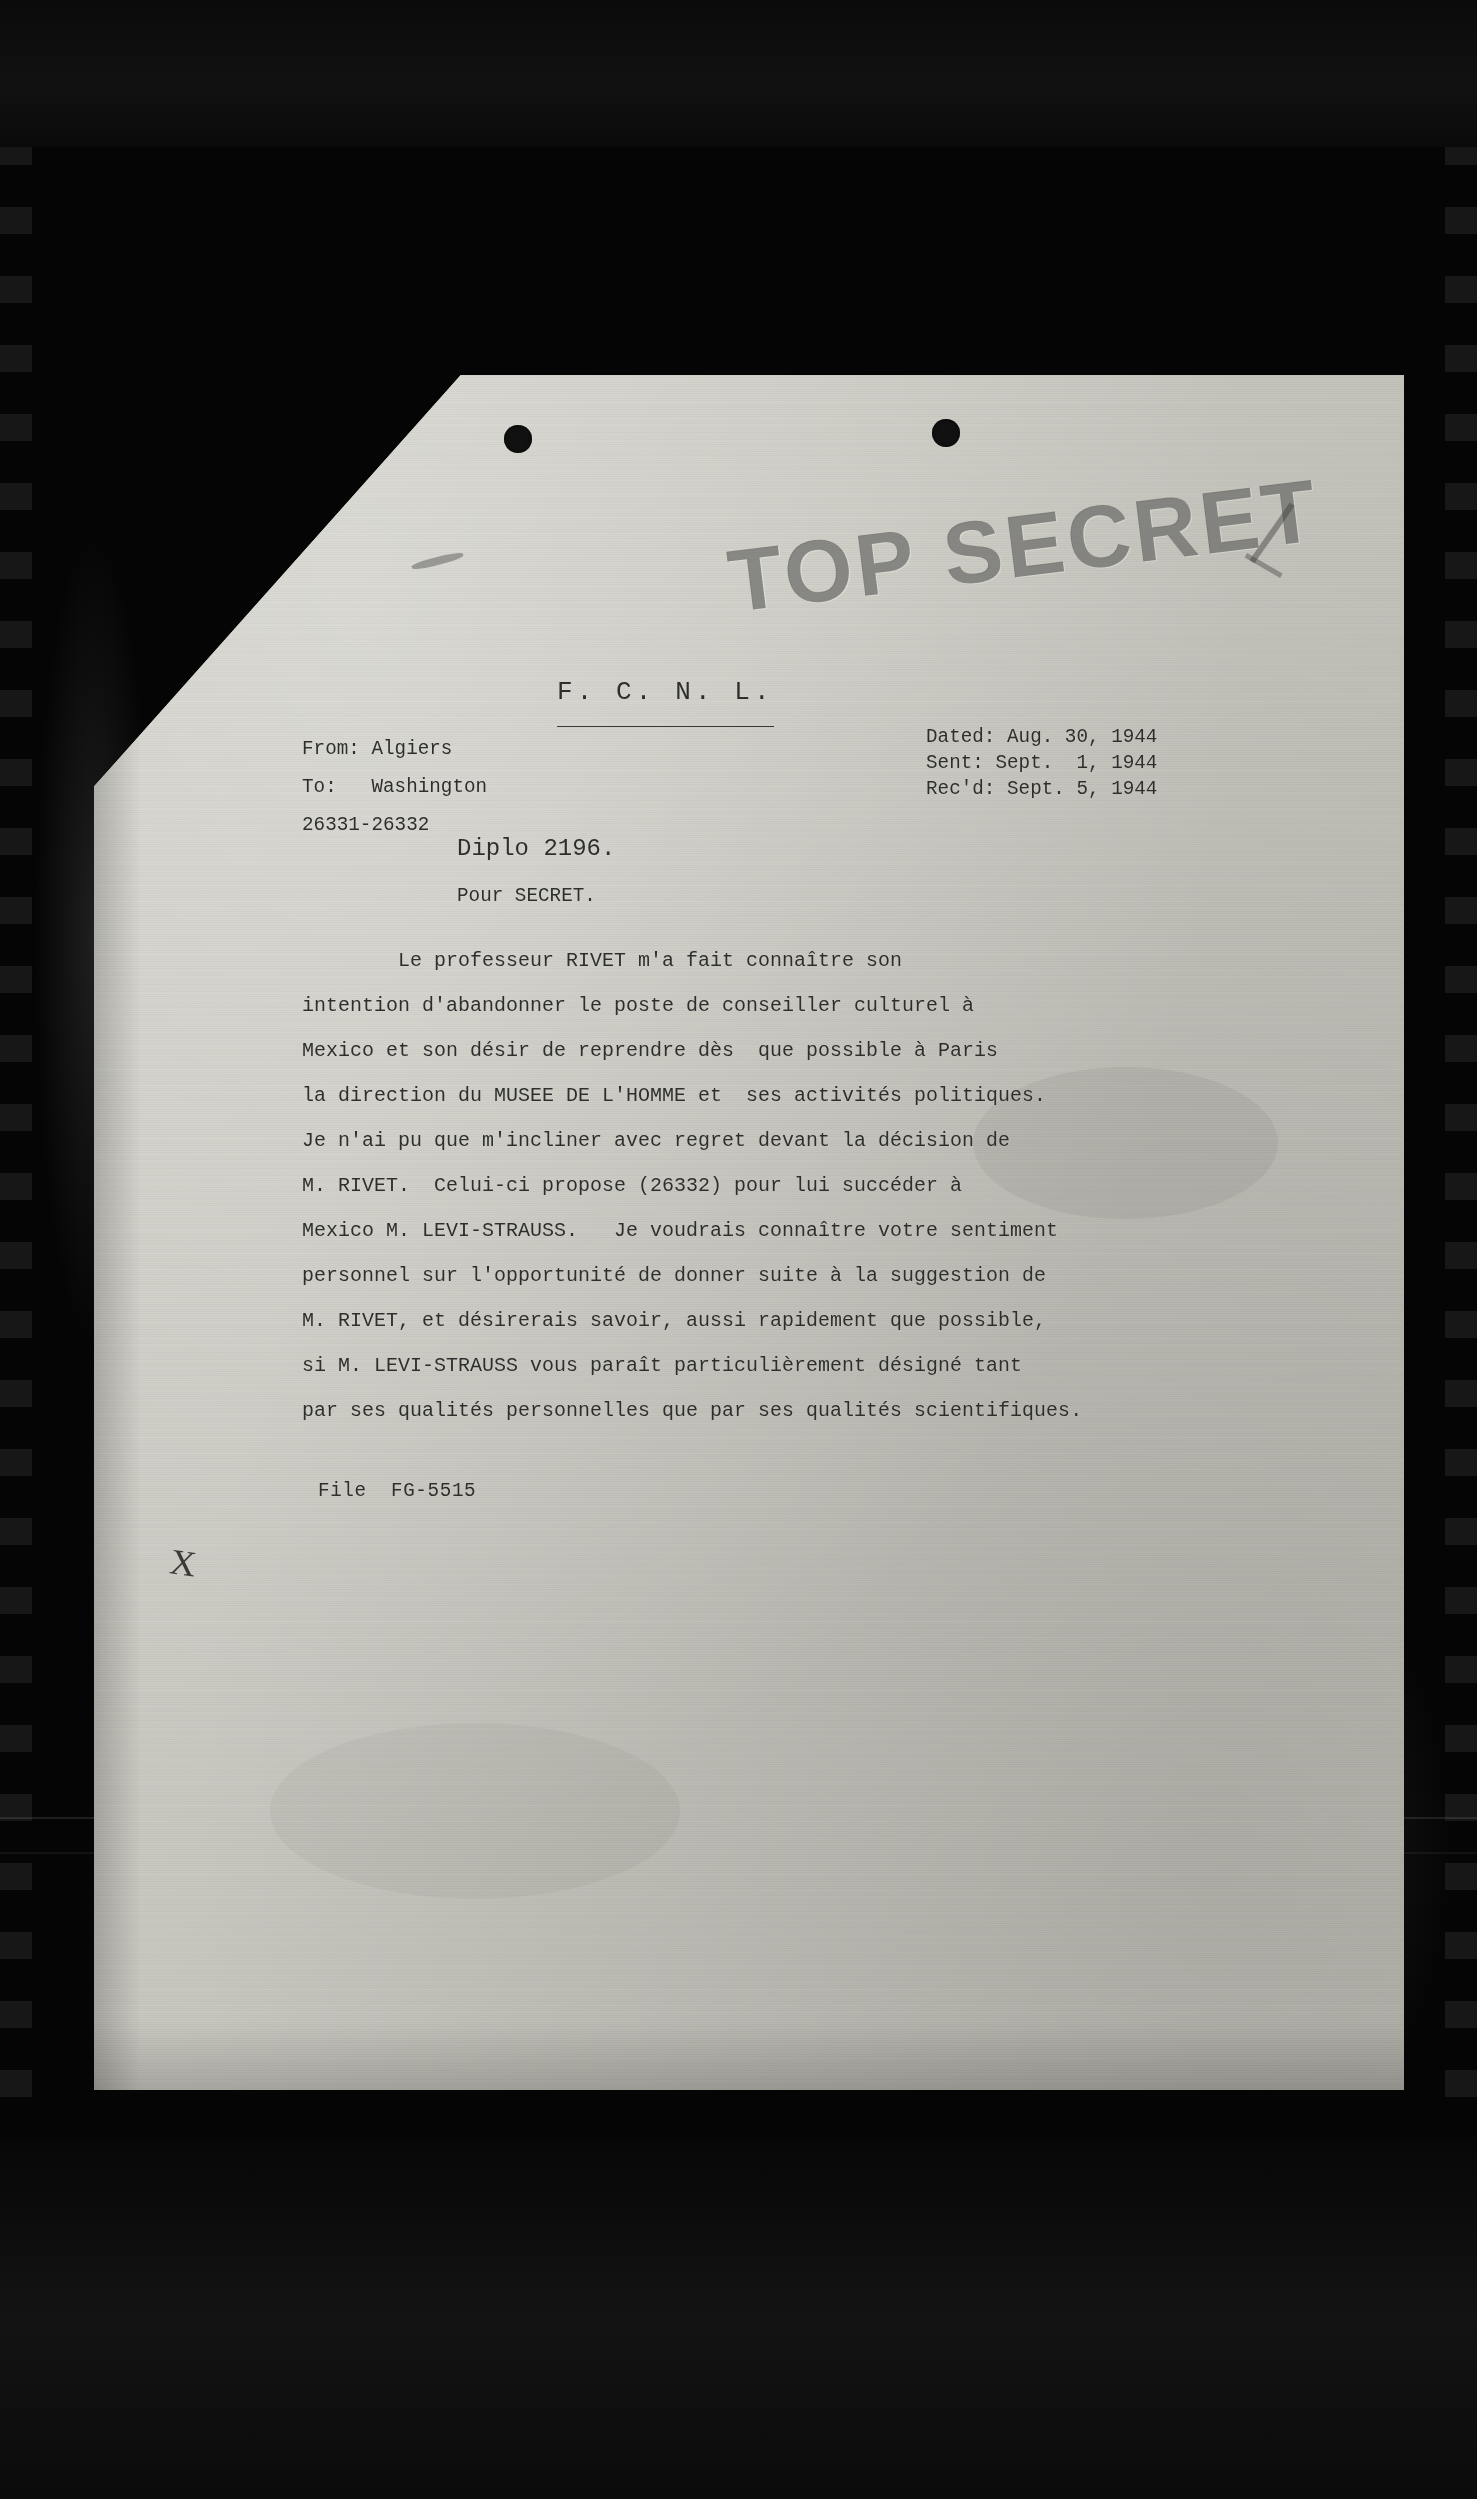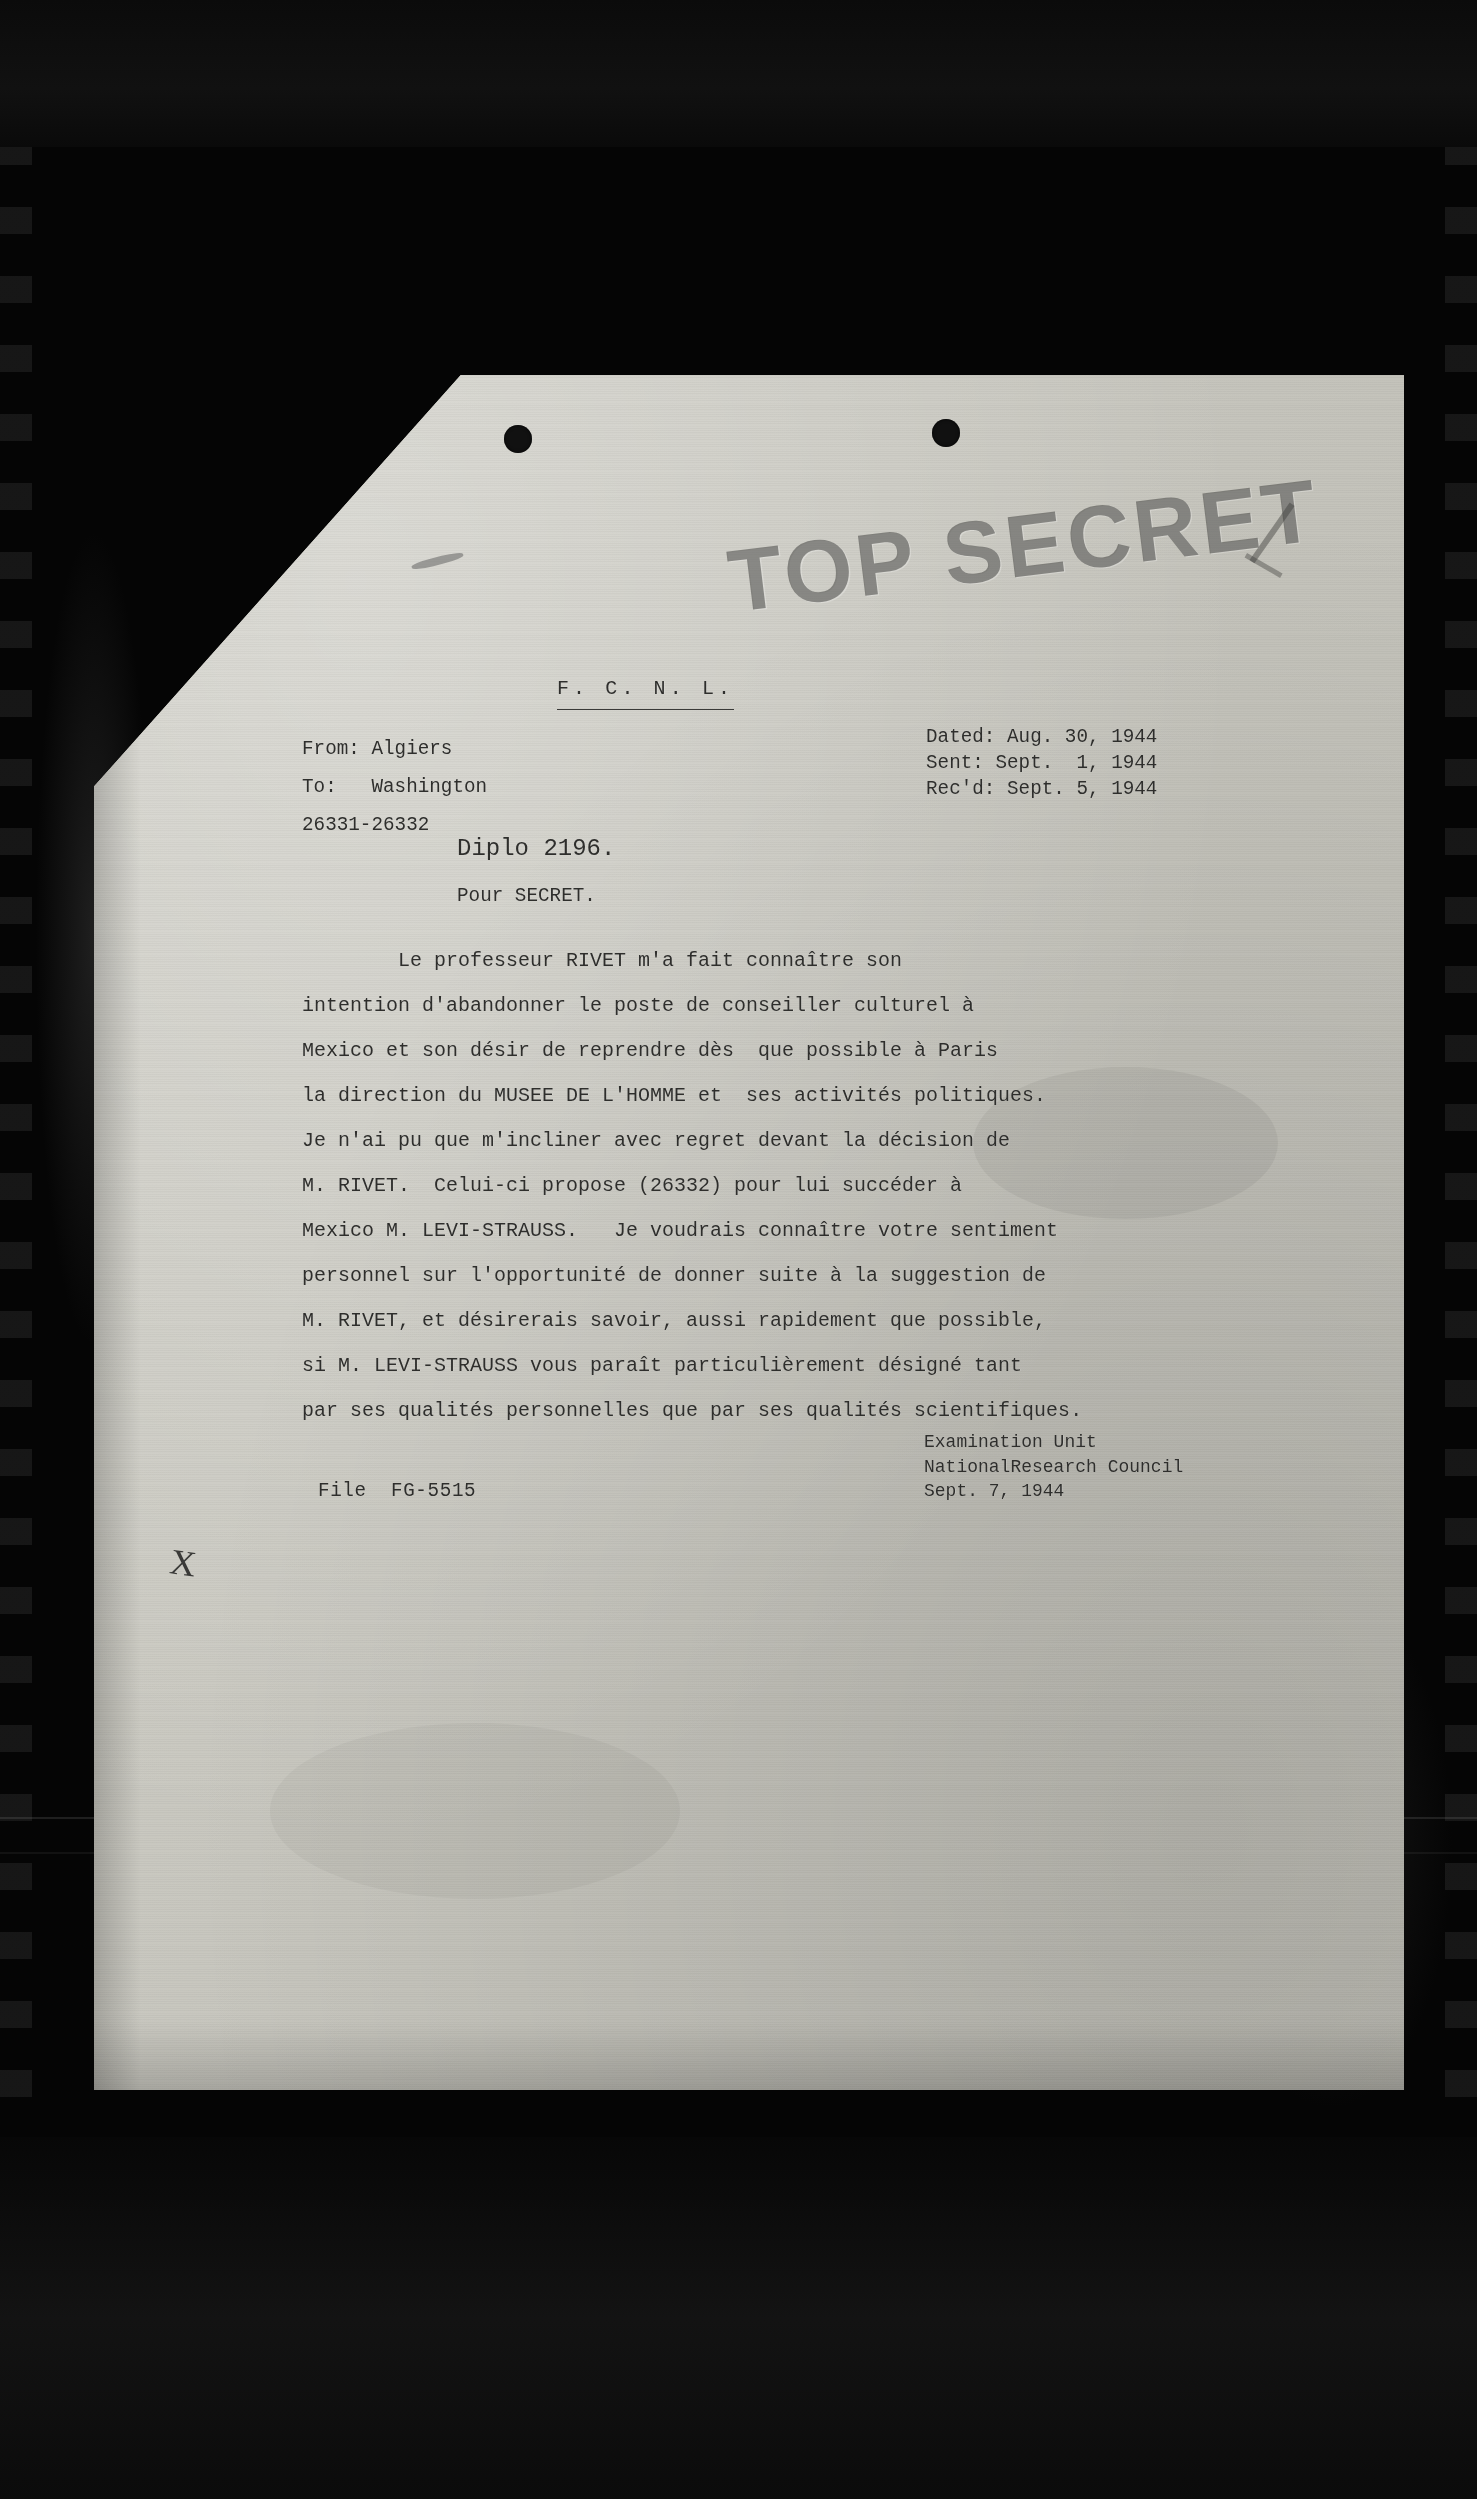--- a/index.html
+++ b/index.html
@@ -156,24 +156,24 @@
     position: absolute;
     color: #2e2e2c;
     font-family: "Liberation Mono", monospace;
     white-space: pre;
     text-shadow: 0.3px 0.3px 0 rgba(255,255,255,0.35);
   }
 
   .fcnl-heading {
     left: 463px;
     top: 302px;
-    font-size: 20px;
+    font-size: 26px;
     letter-spacing: 4.1px;
     border-bottom: 1.8px solid #3a3a38;
-    padding-bottom: 9px;
+    padding-bottom: 19px;
   }
 
   .from-block {
     left: 208px;
     top: 355px;
     font-size: 19.3px;
     line-height: 38px;
   }
   .dates-block {
     left: 832px;
@@ -283,22 +283,19 @@
 Mexico et son désir de reprendre dès  que possible à Paris
 la direction du MUSEE DE L'HOMME et  ses activités politiques.
 Je n'ai pu que m'incliner avec regret devant la décision de
 M. RIVET.  Celui-ci propose (26332) pour lui succéder à
 Mexico M. LEVI-STRAUSS.   Je voudrais connaître votre sentiment
 personnel sur l'opportunité de donner suite à la suggestion de
 M. RIVET, et désirerais savoir, aussi rapidement que possible,
 si M. LEVI-STRAUSS vous paraît particulièrement désigné tant
 par ses qualités personnelles que par ses qualités scientifiques.</div>
 
-  <div class="typed exam-block"><span>Examination Unit</span>
-<span>NationalResearch Council</span>
-<span>Sept. 7, 1944</span></div>
 
   <div class="typed file-line">File  FG-5515</div>
 
   <div class="x-mark">X</div>
 
 </div>
 
 
 </body></html>

